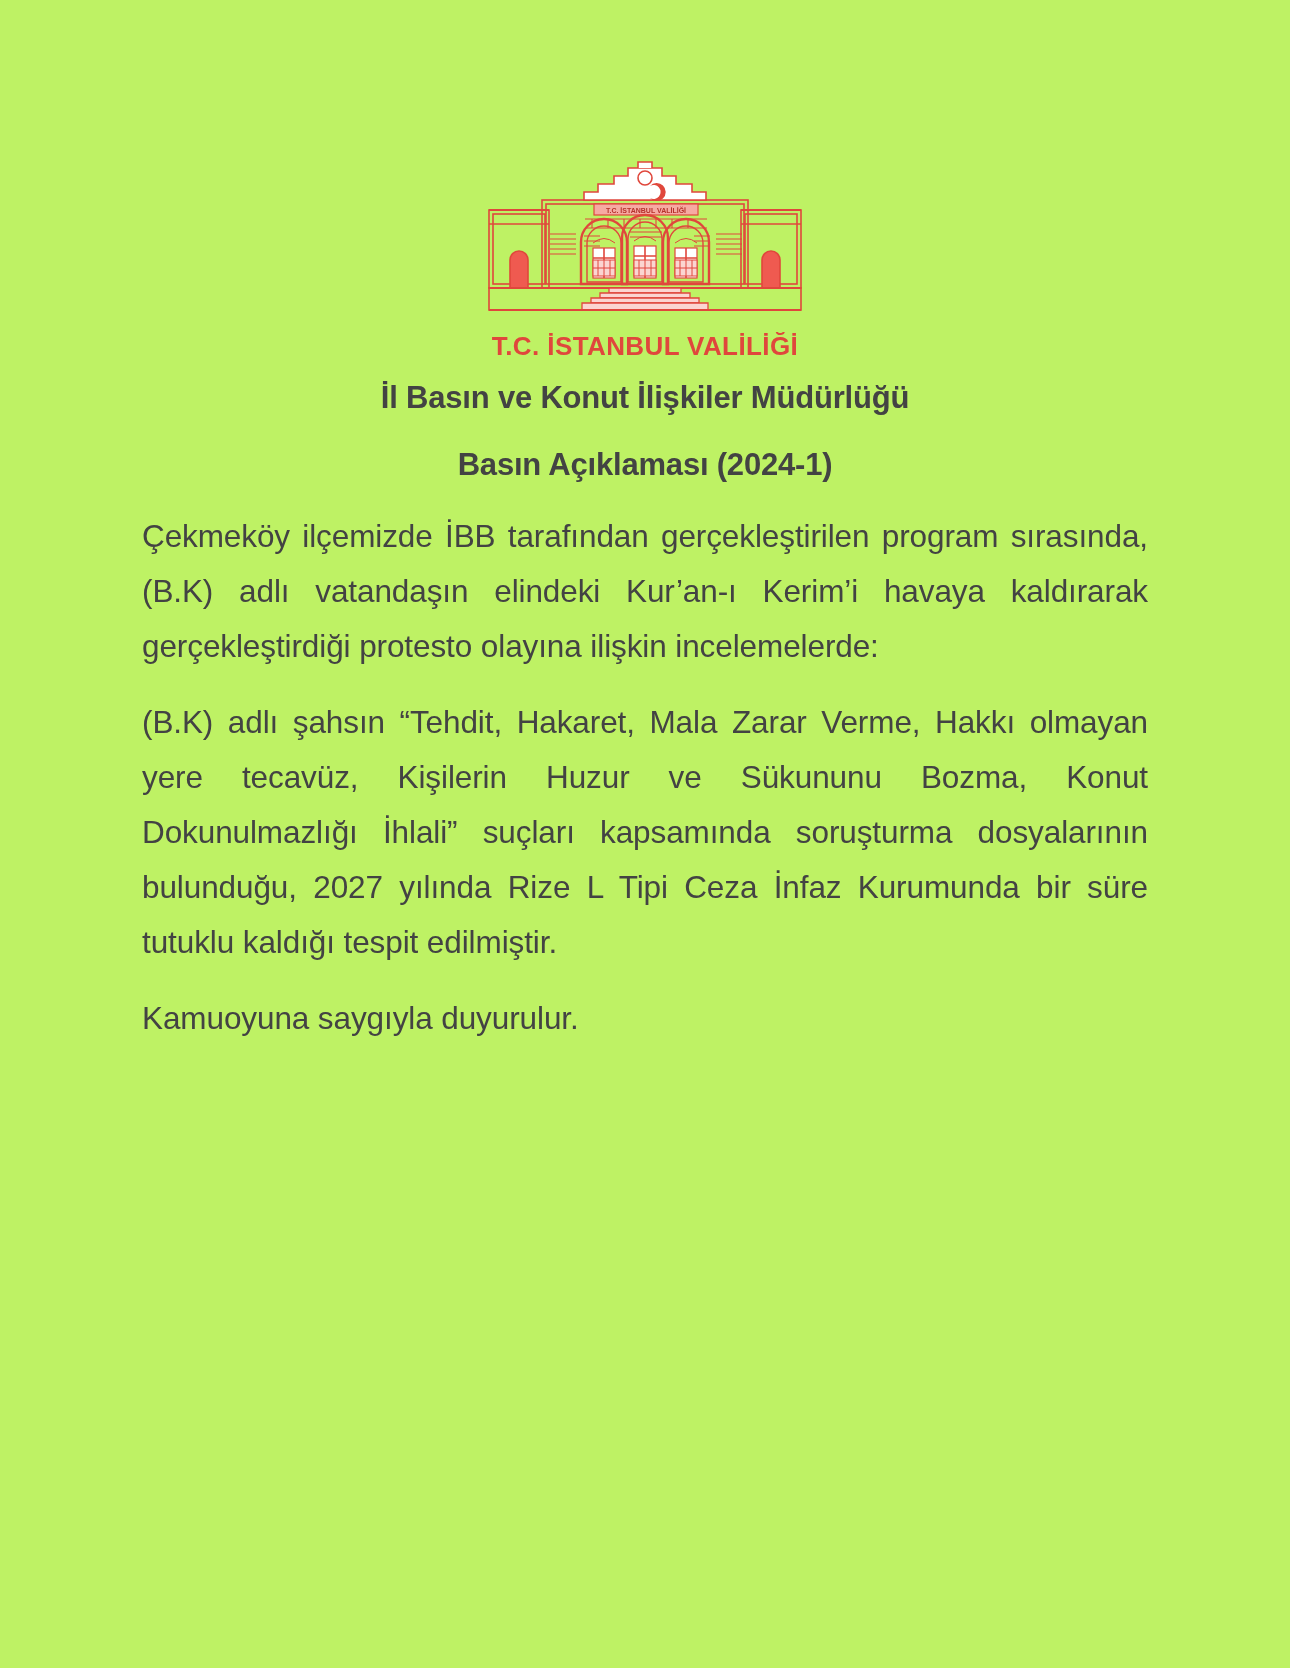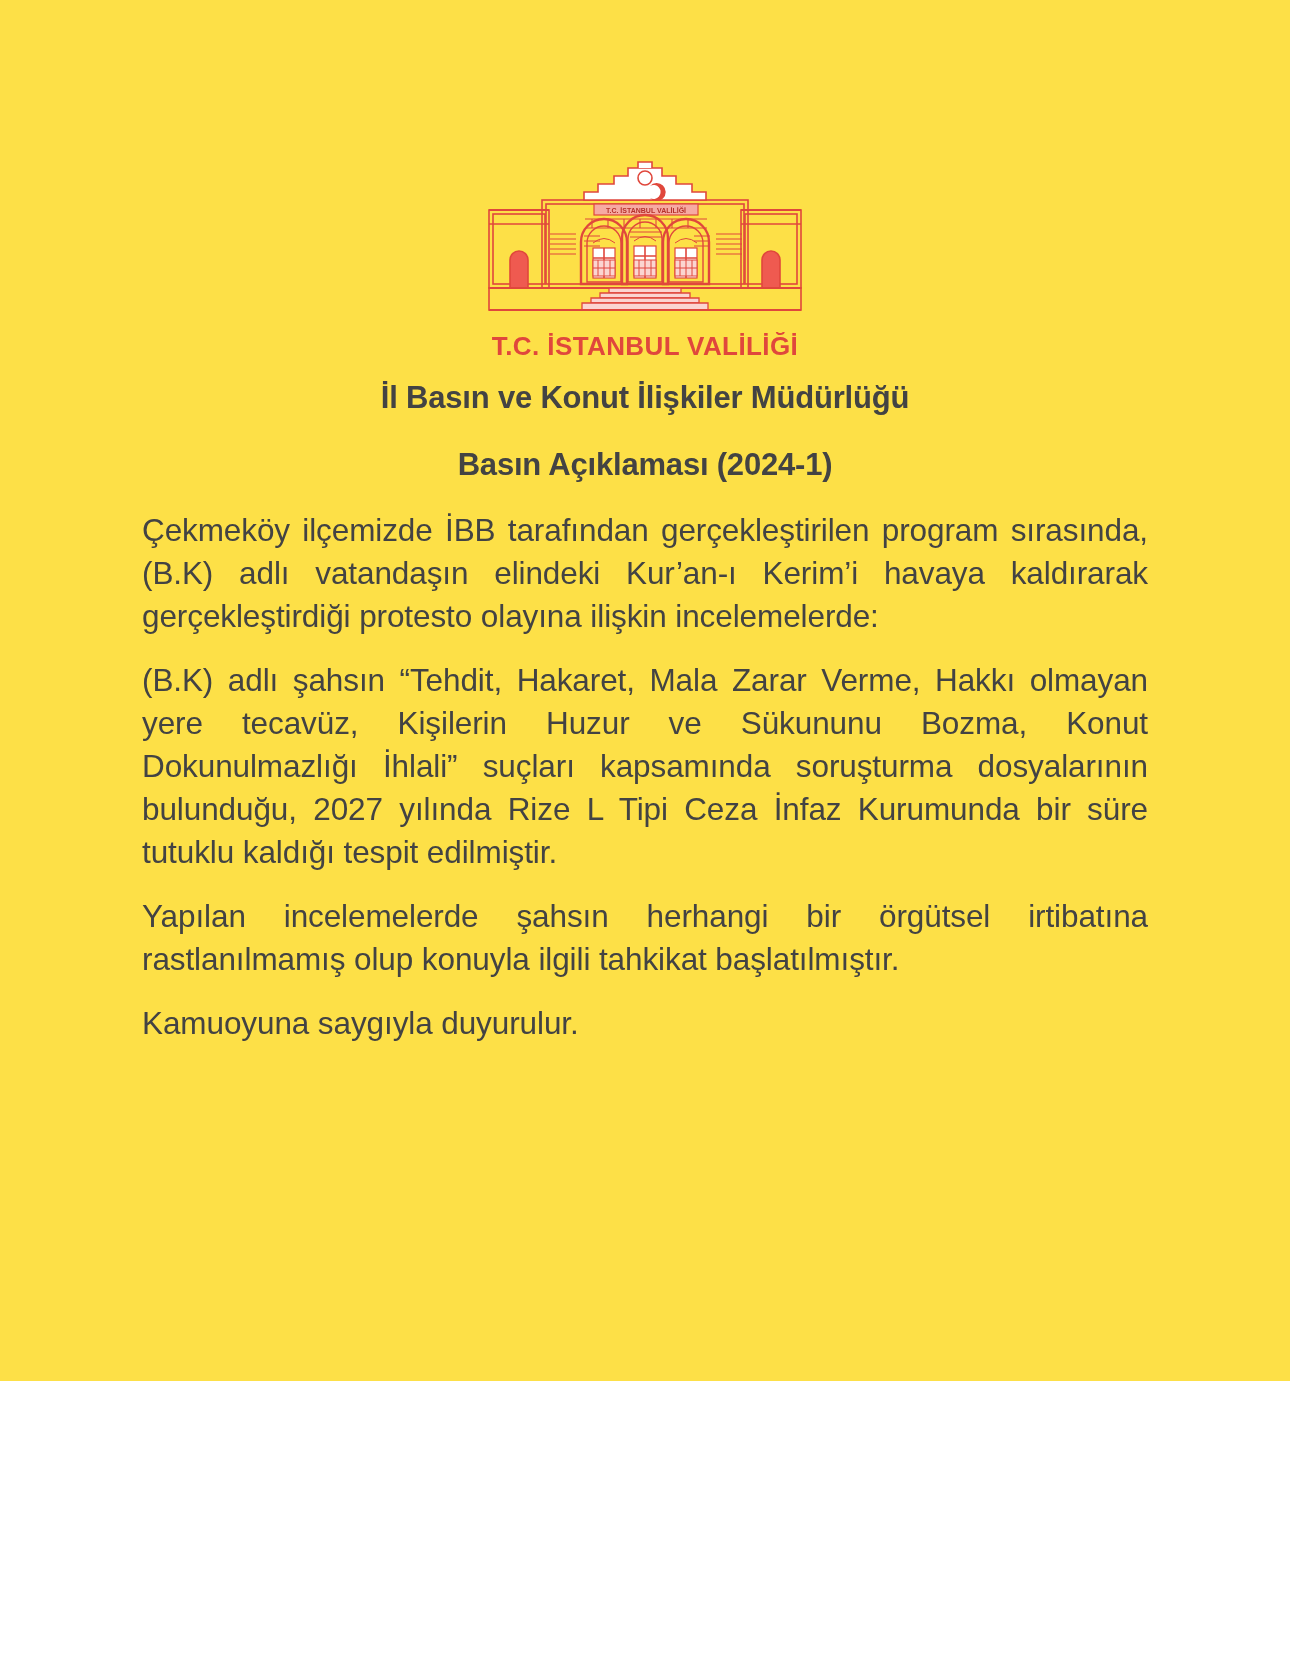--- a/index.html
+++ b/index.html
@@ -10,25 +10,25 @@
   body {
     width: 1290px;
     height: 1668px;
     font-family: "Liberation Sans", sans-serif;
     color: #404040;
     overflow: hidden;
     position: relative;
   }
   .page {
     width: 1290px;
-    height: 1381px;
+    height: 1668px;
     box-sizing: border-box;
     padding: 0;
     position: relative;
-    background: #fde047;
+    background: #bef264;
   }
 
   
   .emblem-wrap {
     width: 100%;
     display: flex;
     flex-direction: column;
     align-items: center;
     padding-top: 152px;
   }
@@ -72,21 +72,21 @@
   .body-block {
     margin: 0 auto;
     padding: 0 142px 0 142px;
     box-sizing: border-box;
     width: 1290px;
   }
   .para {
     text-align: justify;
     text-justify: inter-word;
     font-size: 31.5px;
-    line-height: 43px;
+    line-height: 55px;
     color: #434343;
     margin: 0;
     font-weight: normal;
     letter-spacing: -0.1px;
   }
   .para.first { margin-top: 27px; }
   .para + .para { margin-top: 21px; }
   .para.no-justify { text-align: left; }
 </style>
 </head>
@@ -188,17 +188,16 @@
     </svg>
     <div class="emblem-caption">T.C. İSTANBUL VALİLİĞİ</div>
   </div>
 
   <h1 class="heading-1">İl Basın ve Konut İlişkiler Müdürlüğü</h1>
   <h2 class="heading-2">Basın Açıklaması (2024-1)</h2>
 
   <div class="body-block">
     <p class="para first">Çekmeköy ilçemizde İBB tarafından gerçekleştirilen program sırasında, (B.K) adlı vatandaşın elindeki Kur’an-ı Kerim’i havaya kaldırarak gerçekleştirdiği protesto olayına ilişkin incelemelerde:</p>
     <p class="para">(B.K) adlı şahsın “Tehdit, Hakaret, Mala Zarar Verme, Hakkı olmayan yere tecavüz, Kişilerin Huzur ve Sükununu Bozma, Konut Dokunulmazlığı İhlali” suçları kapsamında soruşturma dosyalarının bulunduğu, 2027 yılında Rize L Tipi Ceza İnfaz Kurumunda bir süre tutuklu kaldığı tespit edilmiştir.</p>
-    <p class="para">Yapılan incelemelerde şahsın herhangi bir örgütsel irtibatına rastlanılmamış olup konuyla ilgili tahkikat başlatılmıştır.</p>
     <p class="para no-justify">Kamuoyuna saygıyla duyurulur.</p>
   </div>
 
 </div>
 
 </body></html>

